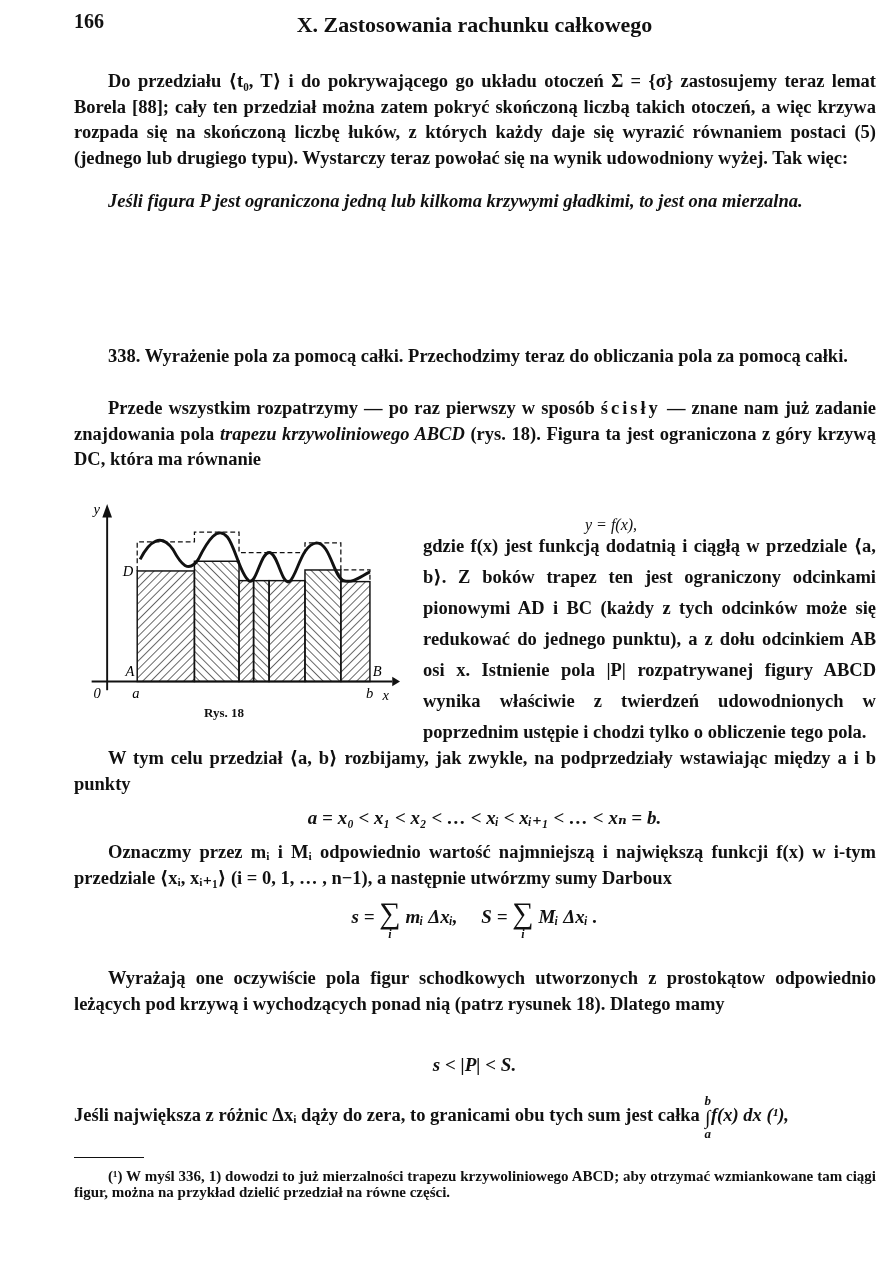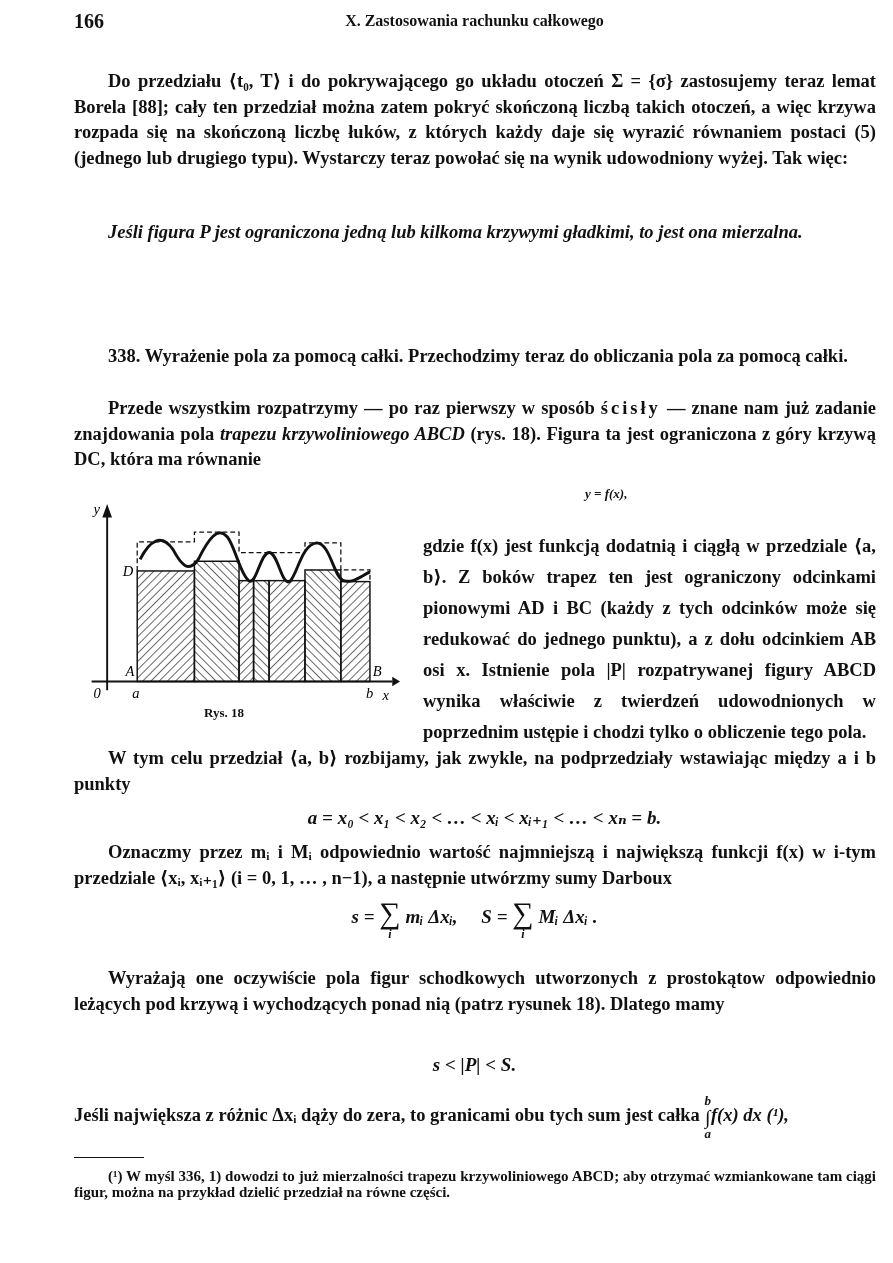--- a/index.html
+++ b/index.html
@@ -1,21 +1,21 @@
 <!DOCTYPE html>
 <html><head>
 <meta charset="utf-8">
 <style>
   html, body { margin:0; padding:0; background:#ffffff; }
   body { width:893px; height:1263px; position:relative; overflow:hidden;
          font-family:"Liberation Serif", "DejaVu Serif", serif; color:#111; }
   .page { position:absolute; left:0; top:0; width:893px; height:1263px;margin-left:28px; }
   .hdr { position:absolute; top:10px; left:46px; right:46px; height:30px; }
   .pno { position:absolute; left:0; top:0; font-size:20px; font-weight:bold; }
-  .rhead { position:absolute; left:0; right:0; top:2px; text-align:center; font-size:16px; font-weight:bold; }
+  .rhead { position:absolute; left:0; right:0; top:2px; text-align:center; font-size:22px; font-weight:bold; }
   .txt { position:absolute; left:46px; width:802px; font-size:18.5px; line-height:25.5px; text-align:justify; font-weight:bold; }
   .ind { text-indent:34px; }
   .it { font-style:italic; }
   .eq { position:absolute; left:0; width:893px; text-align:center; font-size:19px; font-weight:bold; }
   .fig { position:absolute; left:52px; top:495px; width:320px; height:245px; }
   .cap { position:absolute; left:176px; top:705px; font-size:13px; font-weight:bold; }
   .side { position:absolute; left:395px; width:453px; font-size:18.5px; line-height:31px; text-align:justify; font-weight:bold; }
   .fnrule { position:absolute; left:46px; top:1157px; width:70px; border-top:1.5px solid #111; }
   .fn { position:absolute; left:46px; width:802px; font-size:15px; line-height:16px; font-weight:bold; text-align:justify; }
   .sumwrap { display:inline-block; text-align:center; vertical-align:middle; line-height:1; }
@@ -29,28 +29,28 @@
 
 <div class="page">
 
   <div class="hdr">
     <span class="pno">166</span>
     <div class="rhead">X. Zastosowania rachunku całkowego</div>
   </div>
 
   <div class="txt ind" style="top:69px;">Do przedziału ⟨t₀, T⟩ i do pokrywającego go układu otoczeń Σ = {σ} zastosujemy teraz lemat Borela [88]; cały ten przedział można zatem pokryć skończoną liczbą takich otoczeń, a więc krzywa rozpada się na skończoną liczbę łuków, z których każdy daje się wyrazić równaniem postaci (5) (jednego lub drugiego typu). Wystarczy teraz powołać się na wynik udowodniony wyżej. Tak więc:</div>
 
-  <div class="txt ind it" style="top:220px;">Jeśli figura P jest ograniczona jedną lub kilkoma krzywymi gładkimi, to jest ona mierzalna.</div>
+  <div class="txt ind it" style="top:189px;">Jeśli figura P jest ograniczona jedną lub kilkoma krzywymi gładkimi, to jest ona mierzalna.</div>
 
 
   <div class="txt ind" style="top:344px;"><span>338. Wyrażenie pola za pomocą całki.</span><span style="font-weight:bold;"> Przechodzimy teraz do obliczania pola za pomocą całki.</span></div>
 
   <div class="txt ind" style="top:396px;"><span>Przede wszystkim rozpatrzymy — po raz pierwszy w sposób </span><span style="letter-spacing:3px;">ścisły</span><span> — znane nam już zadanie znajdowania pola </span><span class="it">trapezu krzywoliniowego ABCD</span><span> (rys. 18). Figura ta jest ograniczona z góry krzywą DC, która ma równanie</span></div>
 
-  <div class="it" style="position:absolute; left:557px; top:486px; font-size:13px; font-weight:bold;">y = f(x),</div>
+  <div class="it" style="position:absolute; left:557px; top:516px; font-size:16px; font-weight:normal;">y = f(x),</div>
 
   <svg class="fig" viewBox="0 0 330 250">
     <defs>
       <pattern id="h1" width="6" height="6" patternUnits="userSpaceOnUse" patternTransform="rotate(45)">
         <line x1="0" y1="0" x2="0" y2="6" stroke="#111" stroke-width="1.3"></line>
       </pattern>
       <pattern id="h2" width="6" height="6" patternUnits="userSpaceOnUse" patternTransform="rotate(-45)">
         <line x1="0" y1="0" x2="0" y2="6" stroke="#111" stroke-width="1.3"></line>
       </pattern>
     </defs>

